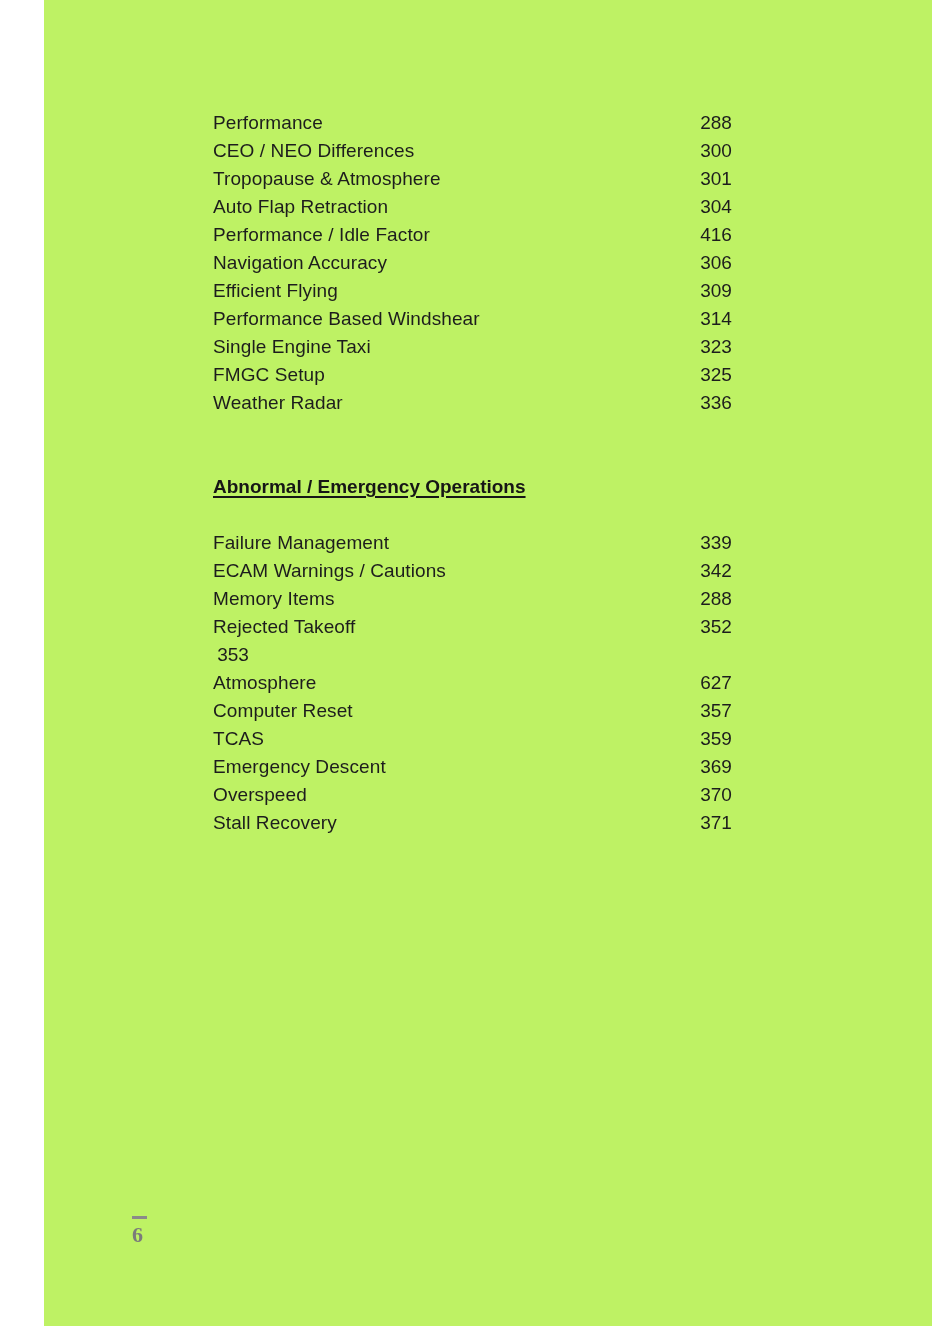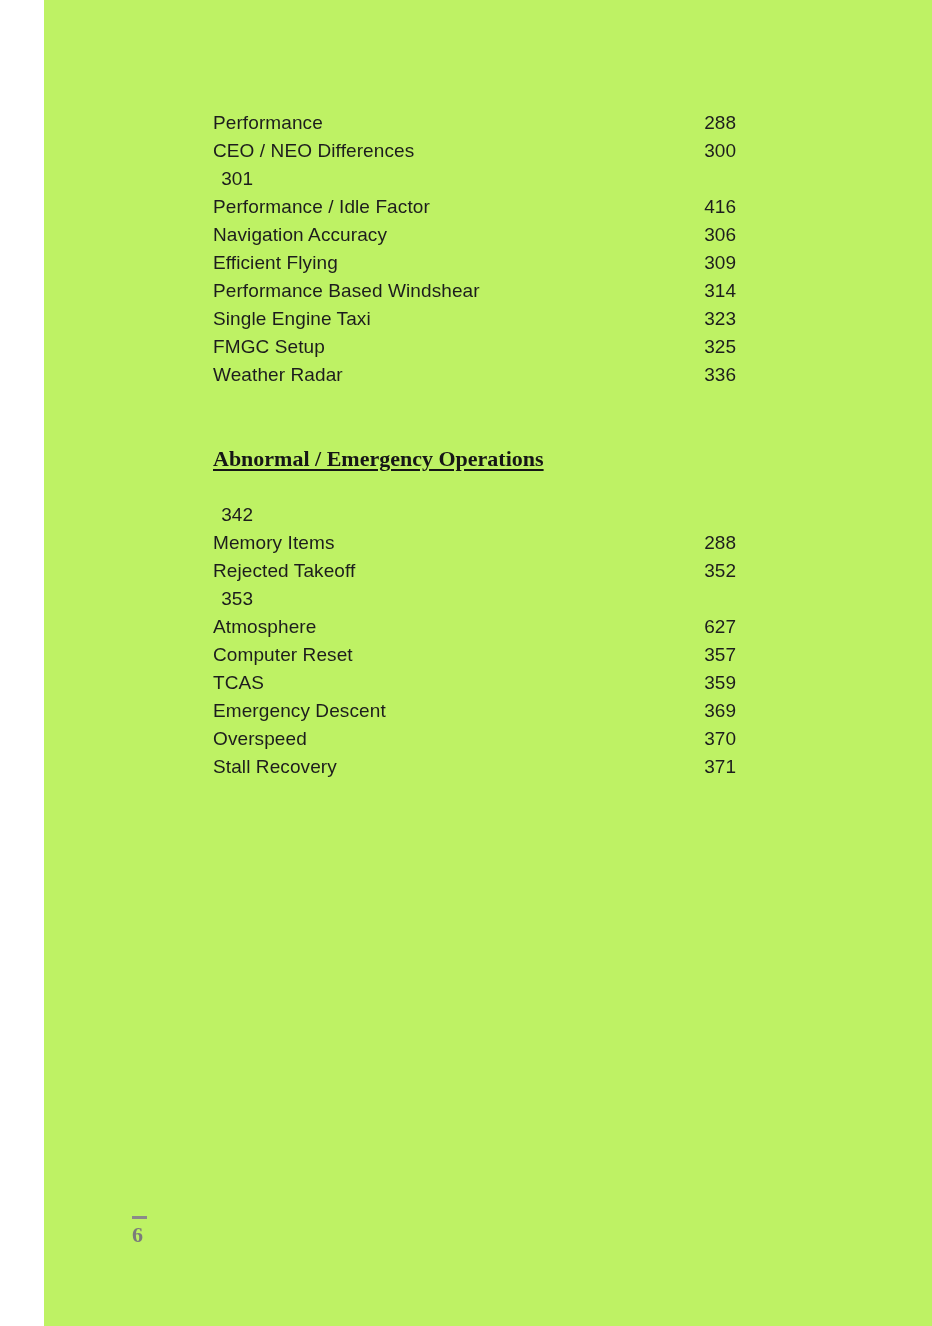--- a/index.html
+++ b/index.html
@@ -20,42 +20,41 @@
   .toc {
     position: absolute;
     left: 169px;
     top: 109px;
     width: 523px;
   }
   .section + .section {
     margin-top: 56px;
   }
   .section-heading {
-    font-size: 22px;
+    font-size: 19px;
     line-height: 28px;
     font-weight: bold;
     text-decoration: underline;
     text-underline-offset: 3px;
     text-decoration-thickness: 2px;
     color: #161616;
     margin-bottom: 28px;
-    font-family: Liberation Serif, serif;
   }
   .toc-row {
     display: flex;
     justify-content: space-between;
     align-items: baseline;
     font-size: 19px;
     line-height: 28px;
   }
   .toc-title {
     letter-spacing: 0.1px;
   }
   .toc-page {
-    text-align: right;
+    text-align: center;
     min-width: 40px;
   }
   .footer {
     position: absolute;
     left: 88px;
     top: 1216px;
     color: #7b7b7b;
   }
   .footer-rule {
     width: 15px;
@@ -83,23 +82,28 @@
     <span class="toc-title">Performance</span>
     <span class="toc-page">288</span>
   </div>
 
   <div class="toc-row">
     <span class="toc-title">CEO / NEO Differences</span>
     <span class="toc-page">300</span>
   </div>
 
   <div class="toc-row">
+    <span class="toc-title">Tropopause &amp; Atmosphere</span>
     <span class="toc-page">301</span>
   </div>
 
+  <div class="toc-row">
+    <span class="toc-title">Auto Flap Retraction</span>
+    <span class="toc-page">304</span>
+  </div>
 
   <div class="toc-row">
     <span class="toc-title">Performance / Idle Factor</span>
     <span class="toc-page">416</span>
   </div>
 
   <div class="toc-row">
     <span class="toc-title">Navigation Accuracy</span>
     <span class="toc-page">306</span>
   </div>
@@ -127,22 +131,27 @@
   <div class="toc-row">
     <span class="toc-title">Weather Radar</span>
     <span class="toc-page">336</span>
   </div>
 </div>
   </div>
 
   <div class="section">
     <div class="section-heading">Abnormal / Emergency Operations</div>
     <div class="section-items">
-
-  <div class="toc-row">
+  <div class="toc-row">
+    <span class="toc-title">Failure Management</span>
+    <span class="toc-page">339</span>
+  </div>
+
+  <div class="toc-row">
+    <span class="toc-title">ECAM Warnings / Cautions</span>
     <span class="toc-page">342</span>
   </div>
 
   <div class="toc-row">
     <span class="toc-title">Memory Items</span>
     <span class="toc-page">288</span>
   </div>
 
   <div class="toc-row">
     <span class="toc-title">Rejected Takeoff</span>

